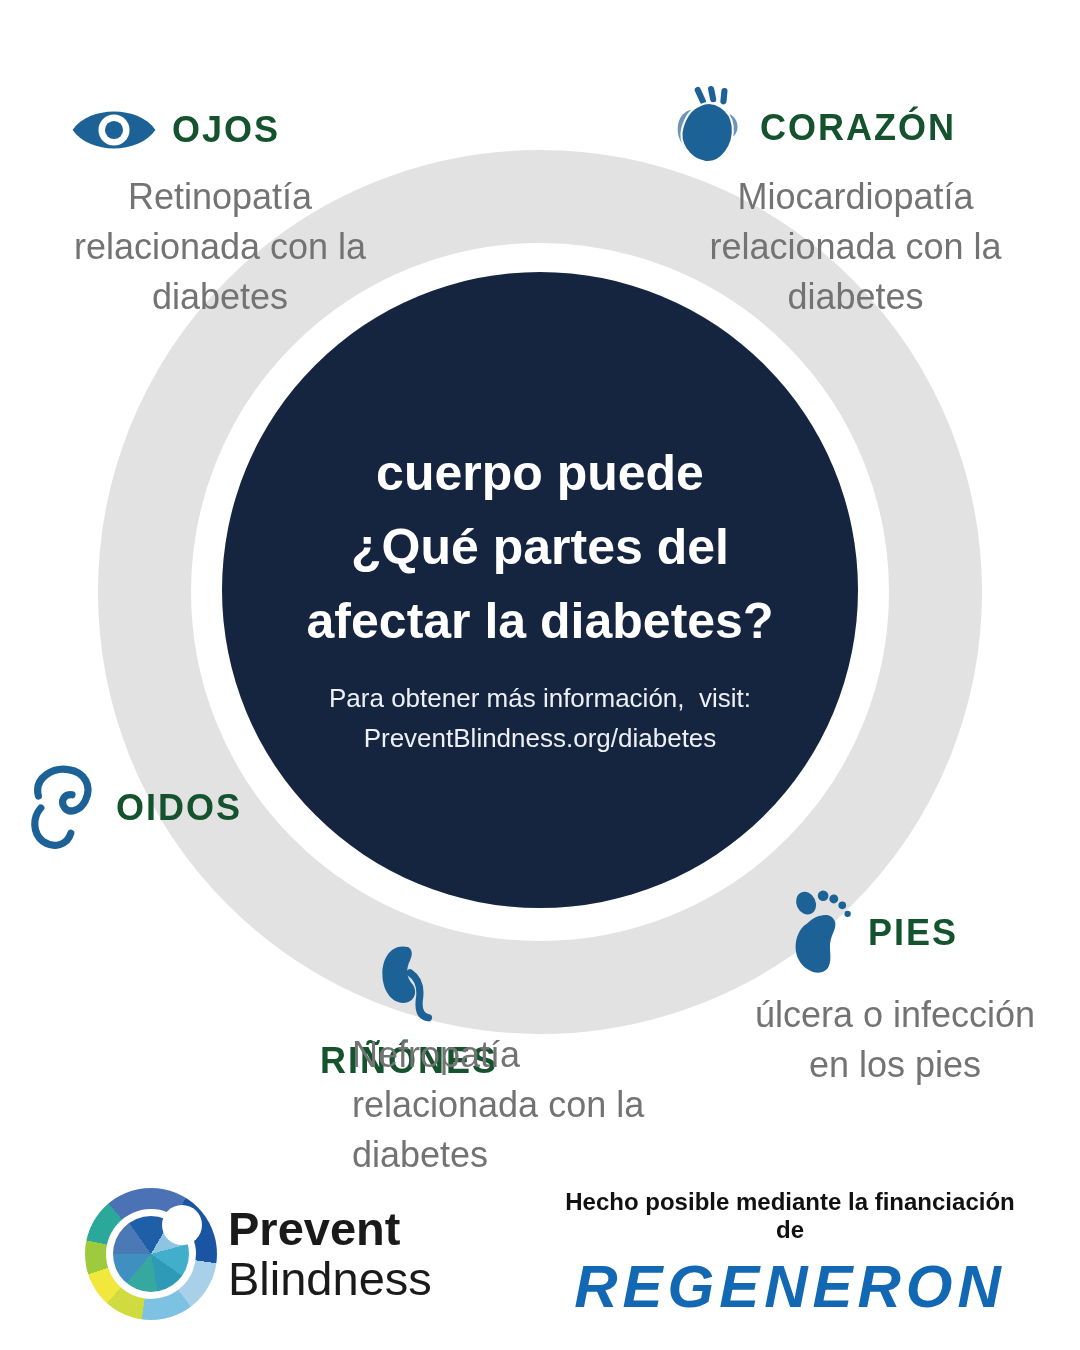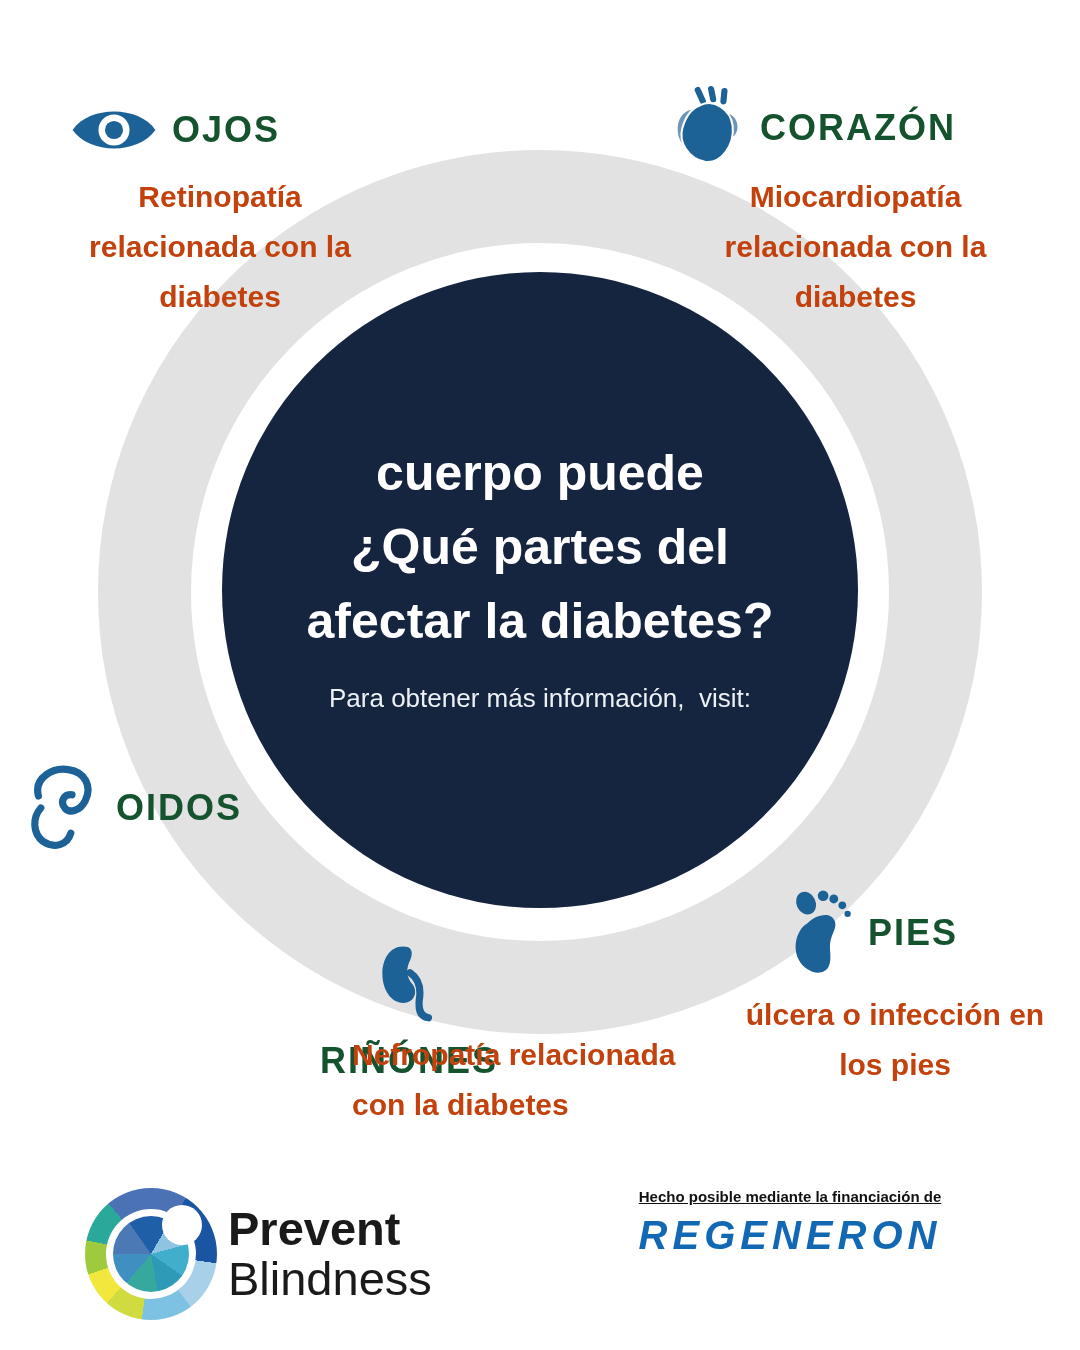--- a/index.html
+++ b/index.html
@@ -25,21 +25,21 @@
   .circle-title span{display:block;}
   .circle-info{
     left:240px;top:678px;width:600px;text-align:center;
     color:#edf1f6;font-size:26px;font-weight:400;line-height:40px;
   }
   .circle-info .pre{white-space:pre-wrap;display:block;}
 
   
   .part-row{display:flex;align-items:center;gap:14px;}
   .part-label{font-size:36px;font-weight:700;letter-spacing:2px;color:#14532d;}
-  .part-desc{font-size:30px;font-weight:700;line-height:50px;color:#c2410c;}
+  .part-desc{font-size:36px;font-weight:400;line-height:50px;color:#737373;}
   .center-text{text-align:center;}
   .left-text{text-align:left;}
 
   #ojos-row{left:70px;top:100px;}
   #ojos-desc{left:55px;top:172px;width:330px;}
   #corazon-row{left:668px;top:82px;}
   #corazon-desc{left:688px;top:172px;width:335px;}
   #oidos-row{left:30px;top:764px;}
   #rinones-row{left:320px;top:942px;flex-direction:column;}
   #rinones-desc{left:352px;top:1030px;width:330px;}
@@ -74,23 +74,23 @@
   }
   .pb-glint{
     position:absolute;top:17px;right:15px;width:40px;height:40px;
     border-radius:50%;background:#ffffff;
   }
   #pb-wordmark{left:228px;top:1204px;font-size:47px;line-height:50px;color:#1a1a1a;}
   #pb-wordmark .w1{font-weight:700;display:block;}
   #pb-wordmark .w2{font-weight:400;display:block;}
 
   #funding-col{left:550px;top:1188px;width:480px;text-align:center;}
-  .funding-text{font-size:15px;font-weight:700;color:#111111;text-decoration:underline;}
+  .funding-text{font-size:24px;font-weight:700;color:#111111;}
   .regeneron-name{
-    margin-top:8px;font-size:40px;font-weight:700;font-style:italic;
+    margin-top:8px;font-size:60px;font-weight:700;font-style:italic;
     letter-spacing:5px;color:#1268b3;
   }
   .regeneron-tagline{
     margin-top:4px;font-size:23px;font-weight:700;font-style:italic;
     letter-spacing:5px;color:#cd1a60;
   }
   .reg-mark{font-size:13px;vertical-align:9px;letter-spacing:0;}
 
   .icon svg{display:block;}
 </style>
@@ -100,20 +100,21 @@
 <div class="abs ring"></div>
 <div class="abs circle"></div>
 
 <div class="abs circle-title">
   <span>cuerpo puede</span>
   <span>¿Qué partes del</span>
   <span>afectar la diabetes?</span>
 </div>
 <div class="abs circle-info">
   <span class="pre">Para obtener más información,  visit:</span>
+  <span>PreventBlindness.org/diabetes</span>
 </div>
 
 <div class="abs part-row" id="ojos-row">
   <span class="icon">
     <svg width="88" height="60" viewBox="0 0 68 46">
       <path d="M2,23 C15,4 53,4 66,23 C53,42 15,42 2,23 Z" fill="#1d6296"></path>
       <circle cx="34" cy="23" r="12" fill="#ffffff"></circle>
       <circle cx="34" cy="23" r="7" fill="#1d6296"></circle>
     </svg>
   </span>

